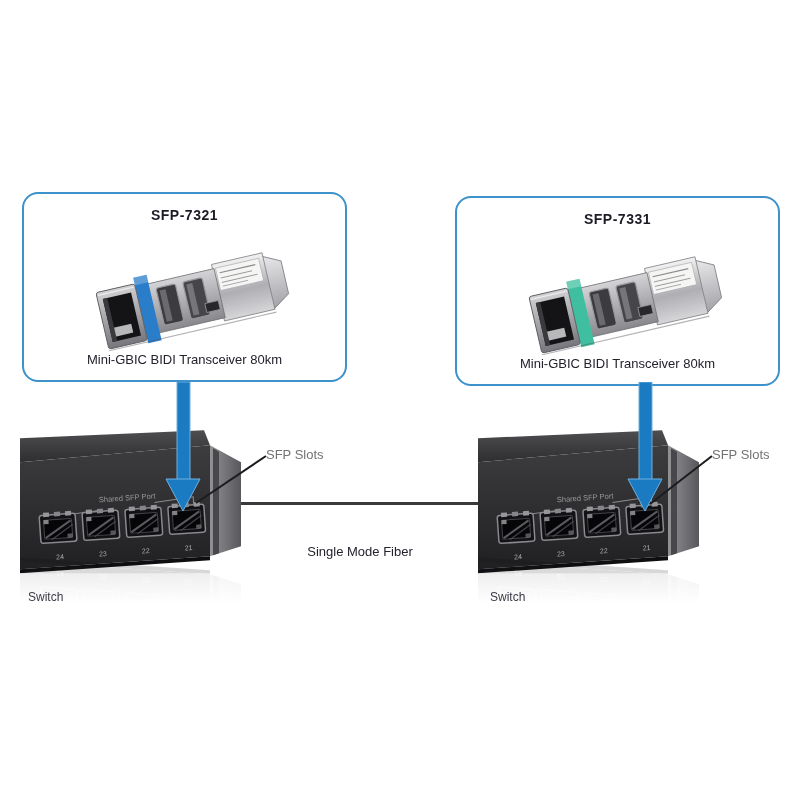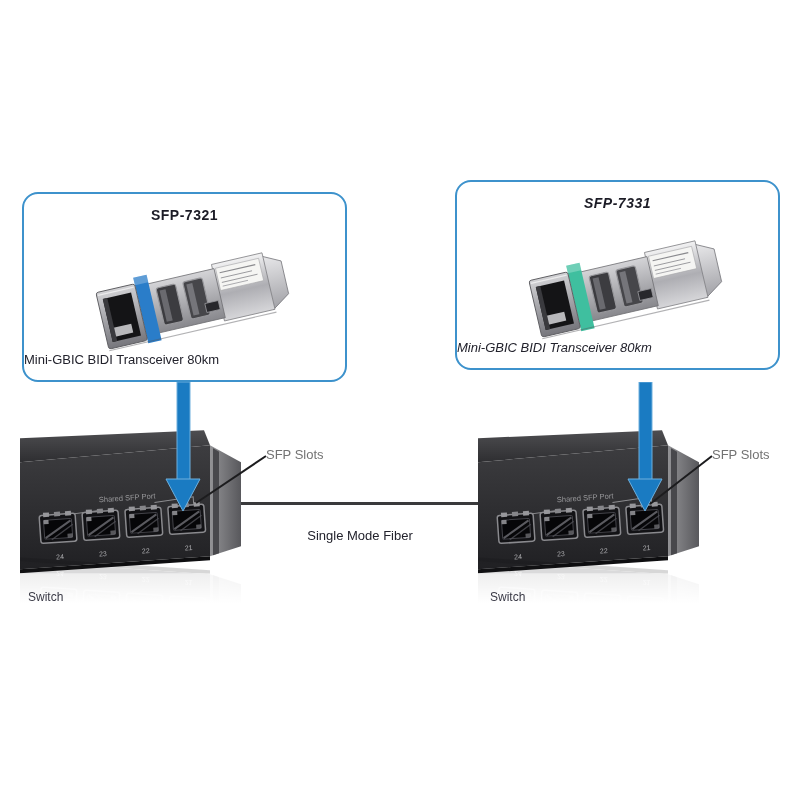--- a/index.html
+++ b/index.html
@@ -16,28 +16,29 @@
   .card {
     position: absolute;
     width: 325px; height: 190px;
     background: #ffffff;
     border: 2px solid #3d92cc;
     border-radius: 16px;
     box-sizing: border-box;
     display: flex; flex-direction: column; align-items: center;
   }
   .card.left  { left: 22px;  top: 192px; }
-  .card.right { left: 455px; top: 180px; font-style: italic; }
+  .card.right { left: 455px; top: 196px; }
   .card-title {
     margin-top: 13px;
     font-size: 14px; font-weight: bold; color: #1c1c26;
     letter-spacing: 0.5px;
   }
   .card-caption {
     position: absolute; bottom: 13px; left: 0; right: 0;
+    text-align: center;
     font-size: 13px; color: #22222c;
   }
   .module-wrap { flex: 1; display: flex; align-items: center; justify-content: center; width: 100%; }
   .module-wrap svg { display: block; }
 
   
   .down-arrow { position: absolute; width: 36px; height: 131px; top: 382px; }
   .down-arrow.left  { left: 165px; }
   .down-arrow.right { left: 627px; }
 
@@ -56,21 +57,21 @@
 
   .pointer-line { position: absolute; top: 452px; }
   .pointer-line.left  { left: 192px; }
   .pointer-line.right { left: 646px; }
 
   .fiber-line {
     position: absolute; left: 240px; top: 502px;
     width: 238px; height: 3px; background: #3a3a3c;
   }
   .fiber-label {
-    position: absolute; left: 279px; top: 528px; width: 162px;
+    position: absolute; left: 279px; top: 544px; width: 162px;
     text-align: center; font-size: 13px; color: #23232d;
   }
   .switch-label {
     position: absolute; top: 590px;
     font-size: 12px; color: #3a3a46;
   }
   .switch-label.left  { left: 28px; }
   .switch-label.right { left: 490px; }
 </style>
 </head>

